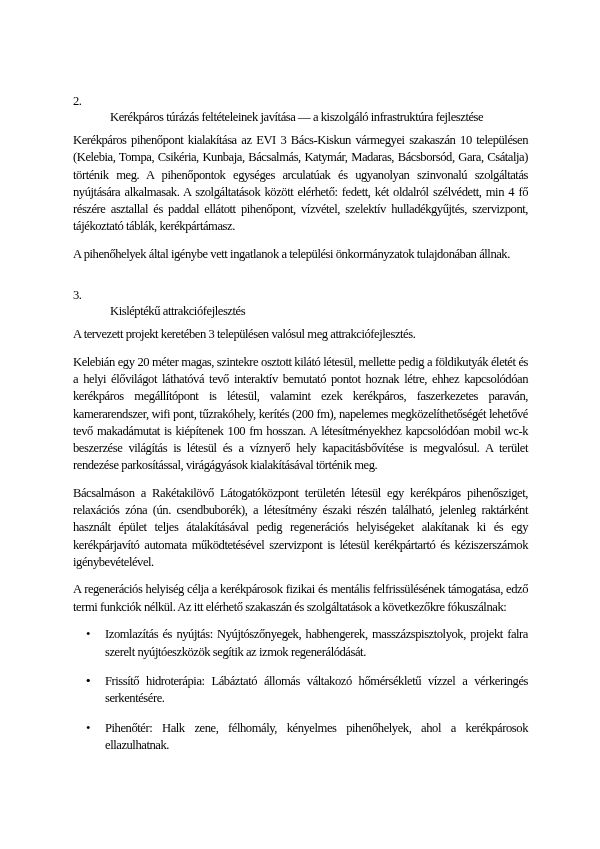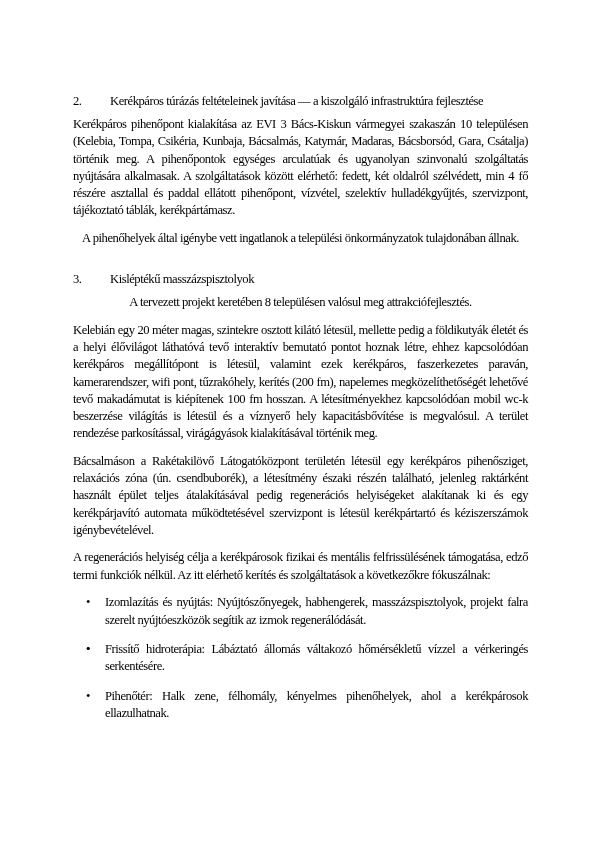--- a/index.html
+++ b/index.html
@@ -24,31 +24,32 @@
   .heading {
     display: flex;
     margin: 0 0 6px 0;
   }
   .heading .hnum {
     flex: 0 0 37px;
     width: 37px;
   }
   .heading .htitle {
     flex: 1 1 auto;
+    margin-top: 16px;
   }
   .heading-3 {
     margin-top: 24px;
   }
   p.para {
     margin: 0 0 10.5px 0;
     text-align: justify;
     text-justify: inter-word;
   }
   p.para-single {
-    text-align: center;
+    text-align: left;
   }
   ul.bullet-list {
     list-style: none;
     margin: 2px 0 0 0;
     padding: 0;
   }
   ul.bullet-list li {
     position: relative;
     padding-left: 32px;
     margin: 0 0 12.5px 0;
@@ -71,30 +72,30 @@
     <span class="hnum">2.</span>
     <span class="htitle">Kerékpáros túrázás feltételeinek javítása — a kiszolgáló infrastruktúra fejlesztése</span>
   </div>
 
   <p class="para">Kerékpáros pihenőpont kialakítása az EVI 3 Bács-Kiskun vármegyei szakaszán 10 településen (Kelebia, Tompa, Csikéria, Kunbaja, Bácsalmás, Katymár, Madaras, Bácsborsód, Gara, Csátalja) történik meg. A pihenőpontok egységes arculatúak és ugyanolyan szinvonalú szolgáltatás nyújtására alkalmasak. A szolgáltatások között elérhető: fedett, két oldalról szélvédett, min 4 fő részére asztallal és paddal ellátott pihenőpont, vízvétel, szelektív hulladékgyűjtés, szervizpont, tájékoztató táblák, kerékpártámasz.</p>
 
   <p class="para para-single">A pihenőhelyek által igénybe vett ingatlanok a települési önkormányzatok tulajdonában állnak.</p>
 
   <div class="heading heading-3">
     <span class="hnum">3.</span>
-    <span class="htitle">Kisléptékű masszázspisztolyok</span>
+    <span class="htitle">Kisléptékű attrakciófejlesztés</span>
   </div>
 
-  <p class="para para-single">A tervezett projekt keretében 8 településen valósul meg attrakciófejlesztés.</p>
+  <p class="para para-single">A tervezett projekt keretében 3 településen valósul meg attrakciófejlesztés.</p>
 
   <p class="para">Kelebián egy 20 méter magas, szintekre osztott kilátó létesül, mellette pedig a földikutyák életét és a helyi élővilágot láthatóvá tevő interaktív bemutató pontot hoznak létre, ehhez kapcsolódóan kerékpáros megállítópont is létesül, valamint ezek kerékpáros, faszerkezetes paraván, kamerarendszer, wifi pont, tűzrakóhely, kerítés (200 fm), napelemes megközelíthetőségét lehetővé tevő makadámutat is kiépítenek 100 fm hosszan. A létesítményekhez kapcsolódóan mobil wc-k beszerzése világítás is létesül és a víznyerő hely kapacitásbővítése is megvalósul. A terület rendezése parkosítással, virágágyások kialakításával történik meg.</p>
 
   <p class="para">Bácsalmáson a Rakétakilövő Látogatóközpont területén létesül egy kerékpáros pihenősziget, relaxációs zóna (ún. csendbuborék), a létesítmény északi részén található, jelenleg raktárként használt épület teljes átalakításával pedig regenerációs helyiségeket alakítanak ki és egy kerékpárjavító automata működtetésével szervizpont is létesül kerékpártartó és kéziszerszámok igénybevételével.</p>
 
-  <p class="para">A regenerációs helyiség célja a kerékpárosok fizikai és mentális felfrissülésének támogatása, edző termi funkciók nélkül. Az itt elérhető kerítés és szolgáltatások a következőkre fókuszálnak:</p>
+  <p class="para">A regenerációs helyiség célja a kerékpárosok fizikai és mentális felfrissülésének támogatása, edző termi funkciók nélkül. Az itt elérhető szakaszán és szolgáltatások a következőkre fókuszálnak:</p>
 
   <ul class="bullet-list">
     <li>
       <span class="bullet">•</span>
       <span>Izomlazítás és nyújtás: Nyújtószőnyegek, habhengerek, masszázspisztolyok, projekt falra szerelt nyújtóeszközök segítik az izmok regenerálódását.</span>
     </li>
     <li>
       <span class="bullet">•</span>
     </li>
     <li>

